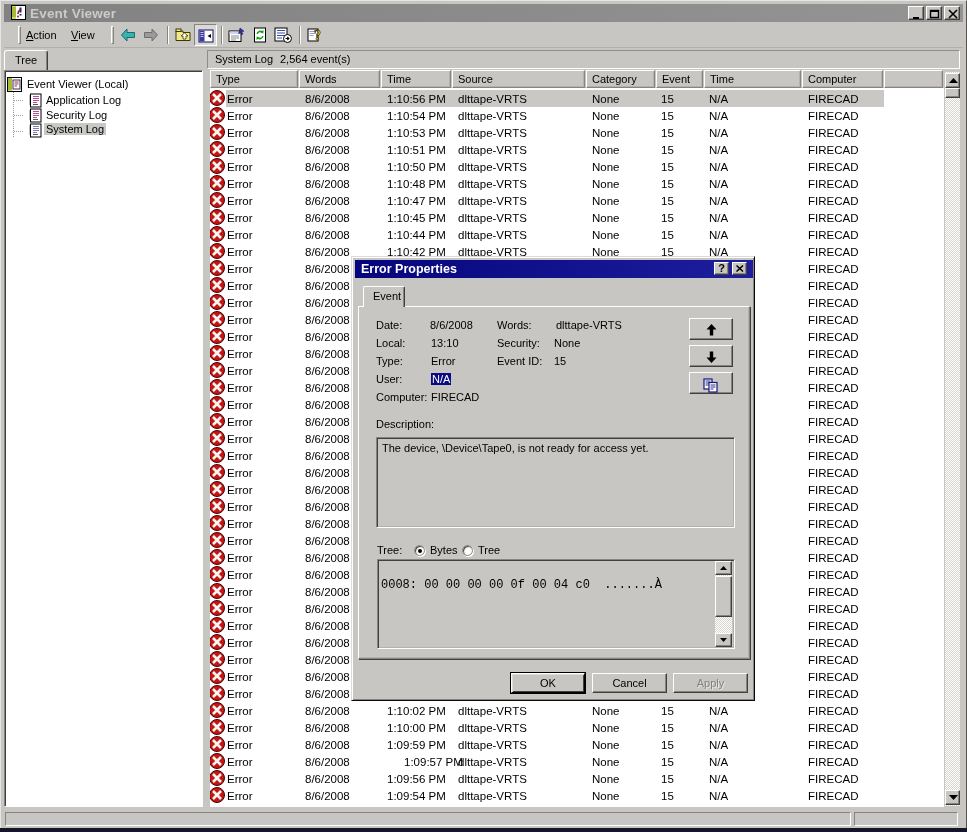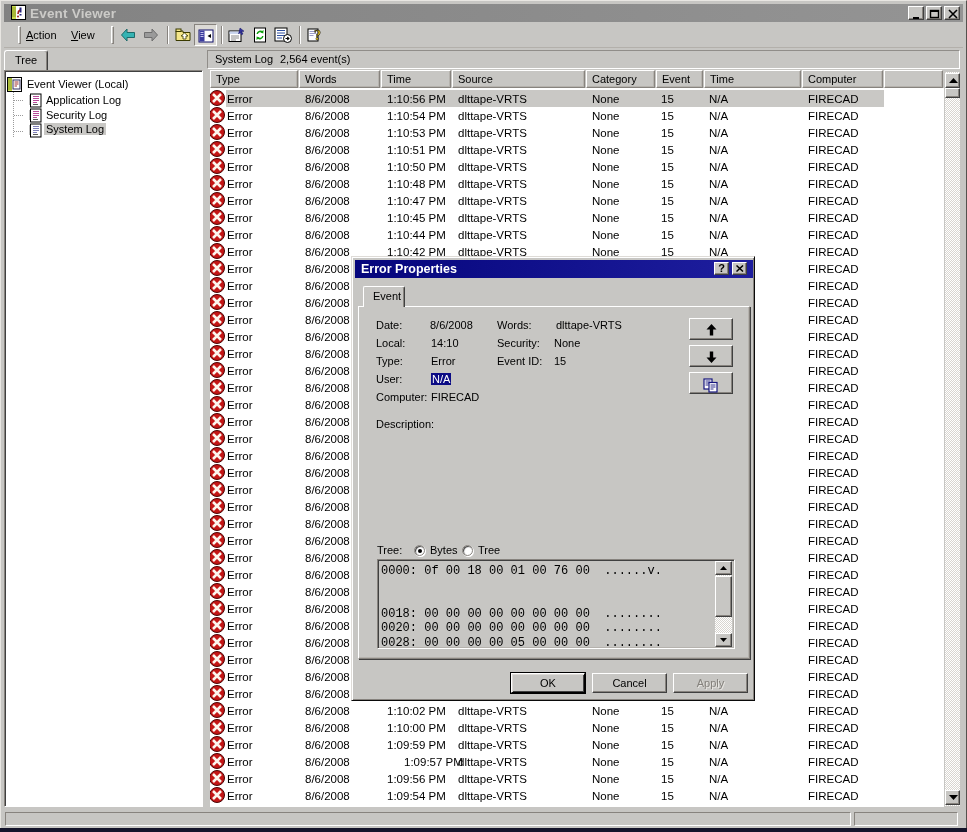--- a/index.html
+++ b/index.html
@@ -838,21 +838,21 @@
  </div>
  <div id="dtab">
       <span>Event</span>
     </div>
  <div id="dpage"></div>
  <span class="dl" style="left:24px;top:62px">Date:</span>
     <span class="dv" style="left:78px;top:62px">8/6/2008</span>
  <span class="dl" style="left:145px;top:62px">Words:</span>
     <span class="dv" style="left:204px;top:62px">dlttape-VRTS</span>
  <span class="dl" style="left:24px;top:80px">Local:</span>
-    <span class="dv" style="left:79px;top:80px">14:10</span>
+    <span class="dv" style="left:79px;top:80px">13:10</span>
  <span class="dl" style="left:145px;top:80px">Security:</span>
     <span class="dv" style="left:202px;top:80px">None</span>
  <span class="dl" style="left:24px;top:98px">Type:</span>
     <span class="dv" style="left:79px;top:98px">Error</span>
  <span class="dl" style="left:145px;top:98px">Event ID:</span>
     <span class="dv" style="left:202px;top:98px">15</span>
  <span class="dl" style="left:24px;top:116px">User:</span>
     <span class="dv" style="left:79px;top:116px"><b id="na">N/A</b></span>
  <span class="dl" style="left:24px;top:134px">Computer:</span>
     <span class="dv" style="left:79px;top:134px">FIRECAD</span>
@@ -862,32 +862,30 @@
  <div class="abtn" style="top:88px"><svg width="11" height="12" viewBox="0 0 11 12">
         <path d="M5.5 12 L10.5 6.5 L7.2 6.5 L7.2 0.5 L3.8 0.5 L3.8 6.5 L0.5 6.5 Z" fill="#000"></path>
       </svg></div>
  <div class="abtn" style="top:115px;height:22px"><svg width="16" height="15" viewBox="0 0 16 15">
         <rect x="1" y="1" width="8" height="10" fill="#fff" stroke="#16167e" stroke-width="1.2"></rect>
         <path d="M2.5 3 h5 M2.5 5 h5 M2.5 7 h3" stroke="#16167e" stroke-width="0.9"></path>
         <rect x="6" y="4.5" width="8" height="9.5" fill="#fff" stroke="#16167e" stroke-width="1.2"></rect>
         <path d="M7.5 7 h5 M7.5 9 h5 M7.5 11 h3" stroke="#16167e" stroke-width="0.9"></path>
       </svg></div>
  <span class="dl" style="left:24px;top:161px">Description:</span>
+ <div id="desc">The device, \Device\Tape0, is not ready for access yet.</div>
  <span class="dl" style="left:25px;top:287px">Tree:</span>
  <div class="radio" style="left:62px;top:288px">
       <div class="rdot"></div>
     </div>
  <span class="dl" style="left:78px;top:287px">Bytes</span>
  <div class="radio" style="left:110px;top:288px"></div>
  <span class="dl" style="left:126px;top:287px">Tree</span>
  <div id="hexbox"></div>
- <div class="hx" style="top:307.0px">0000: 0f 00 18 00 01 00 76 00&nbsp;&nbsp;......v.</div>
-    <div class="hx" style="top:349.9px">0018: 00 00 00 00 00 00 00 00&nbsp;&nbsp;........</div>
-    <div class="hx" style="top:364.2px">0020: 00 00 00 00 00 00 00 00&nbsp;&nbsp;........</div>
-    <div class="hx" style="top:378.5px">0028: 00 00 00 00 05 00 00 00&nbsp;&nbsp;........</div>
+    <div class="hx" style="top:321.3px">0008: 00 00 00 00 0f 00 04 c0&nbsp;&nbsp;.......À</div>
  <div id="hsb">
    <div class="sbtn" style="top:0px">
         <svg width="7" height="4" viewBox="0 0 7 4">
           <path d="M0 4 L3.5 0 L7 4 Z" fill="#000"></path>
         </svg>
       </div>
    <div id="hthumb"></div>
    <div class="sbtn" style="bottom:0px">
         <svg width="7" height="4" viewBox="0 0 7 4">
           <path d="M0 0 L3.5 4 L7 0 Z" fill="#000"></path>

